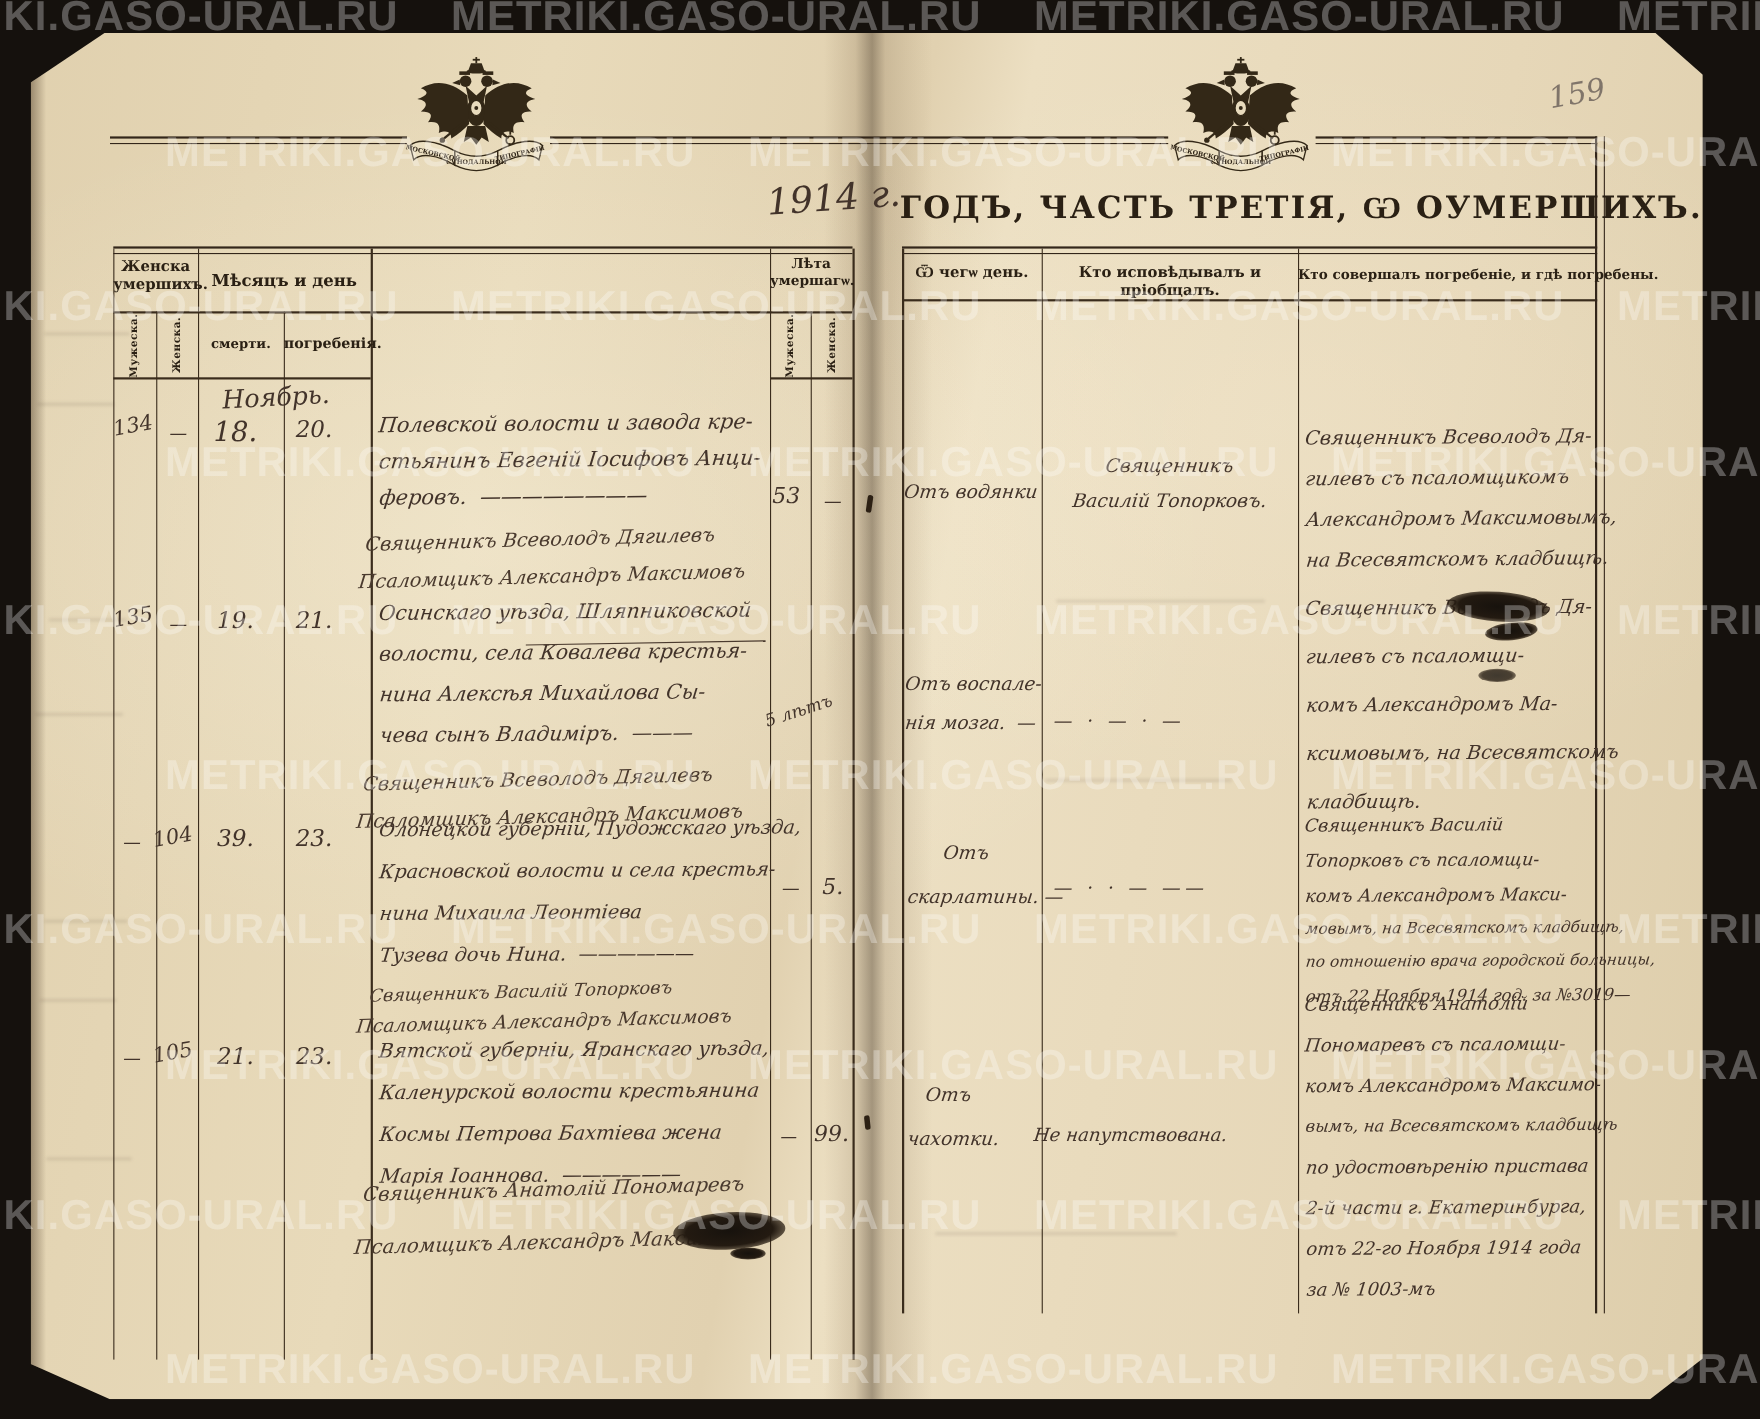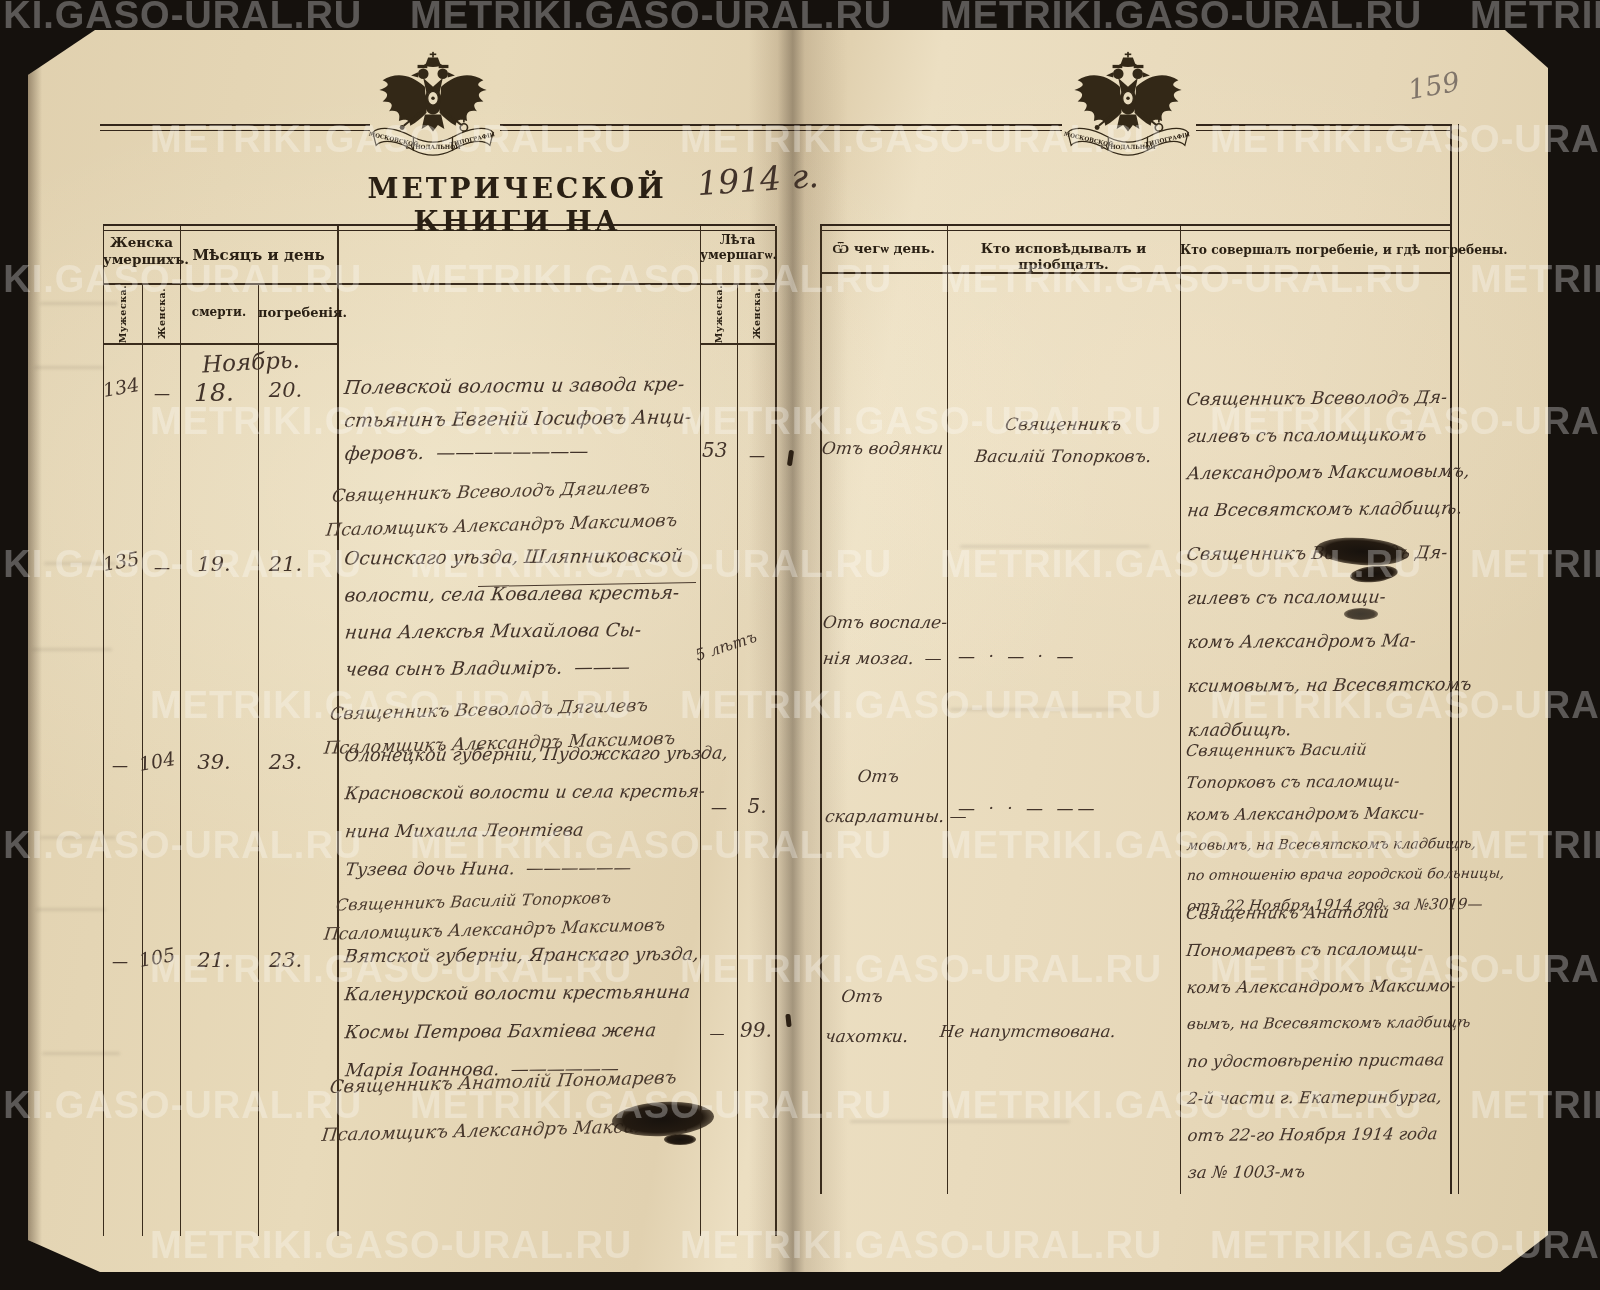--- a/index.html
+++ b/index.html
@@ -115,22 +115,22 @@
     </g>
     <text x="31" y="111" font-size="7" font-weight="bold" fill="#2e2316" text-anchor="middle" transform="rotate(13 31 111)">МОСКОВСКОЙ</text>
     <text x="80" y="121" font-size="7" font-weight="bold" fill="#2e2316" text-anchor="middle">СѴНОДАЛЬНОЙ</text>
     <text x="129" y="111" font-size="7" font-weight="bold" fill="#2e2316" text-anchor="middle" transform="rotate(-13 129 111)">ТИПОГРАФІИ</text>
   </svg>
 
   <div class="dl" style="left:100px;top:124px;width:270px"></div>
   <div class="dl" style="left:500px;top:124px;width:562px"></div>
   <div class="dl" style="left:1196px;top:124px;width:256px"></div>
 
-  <div class="cell print" style="left:338px;top:172px;width:358px;text-align:center;font-size:28px;letter-spacing:3px">МЕТРИЧЕСКОЙ КНИГИ НА</div>
   <div class="cell hw" style="left:697px;top:160px;font-size:33px;transform:rotate(-4deg)">1914 г.</div>
+  <div class="cell print" style="left:818px;top:172px;width:520px;font-size:28px;letter-spacing:2px;white-space:nowrap">ГОДЪ, ЧАСТЬ ТРЕТІЯ, Ѡ ОУМЕРШИХЪ.</div>
 
   <div class="cell pencil" style="left:1408px;top:70px;font-size:27px;transform:rotate(-10deg);z-index:12">159</div>
 
   <div class="dl" style="left:103px;top:224px;width:672px"></div>
   <div class="ln" style="left:103px;top:283px;width:672px;height:1.5px"></div>
   <div class="ln" style="left:103px;top:343px;width:234px;height:1.5px"></div>
   <div class="ln" style="left:700px;top:343px;width:75px;height:1.5px"></div>
   <div class="ln" style="left:103px;top:226px;width:1.4px;height:1010px"></div>
   <div class="ln" style="left:142px;top:283px;width:1.2px;height:953px"></div>
   <div class="ln" style="left:180px;top:226px;width:1.4px;height:1010px"></div>

